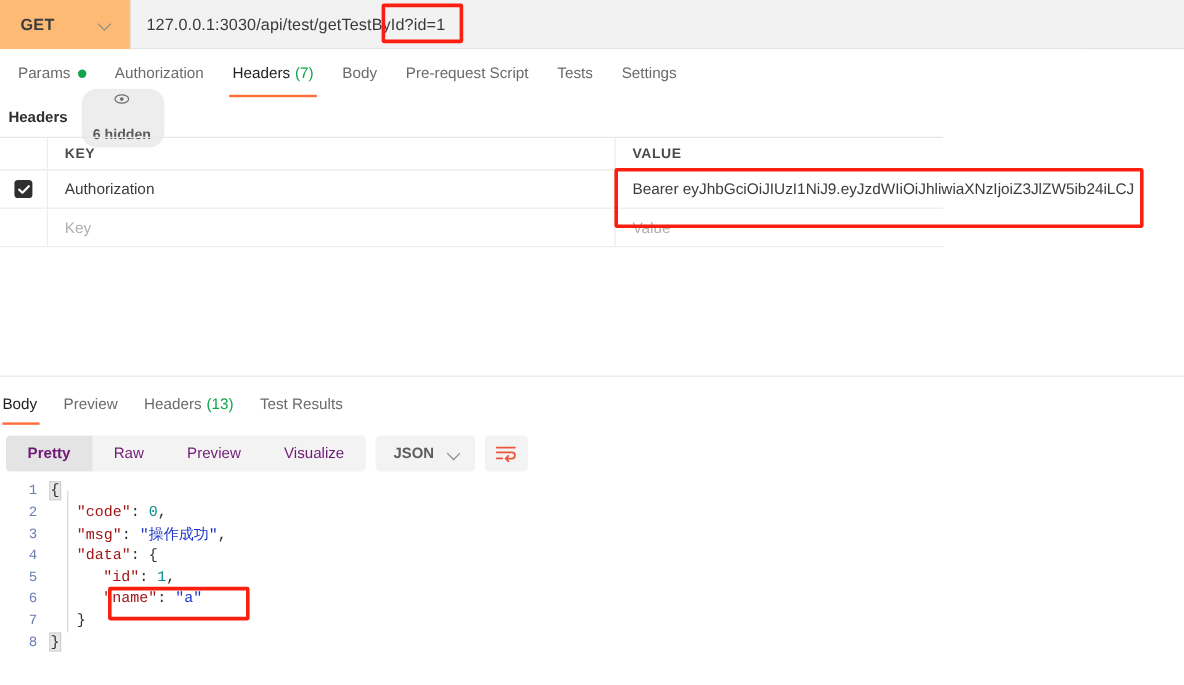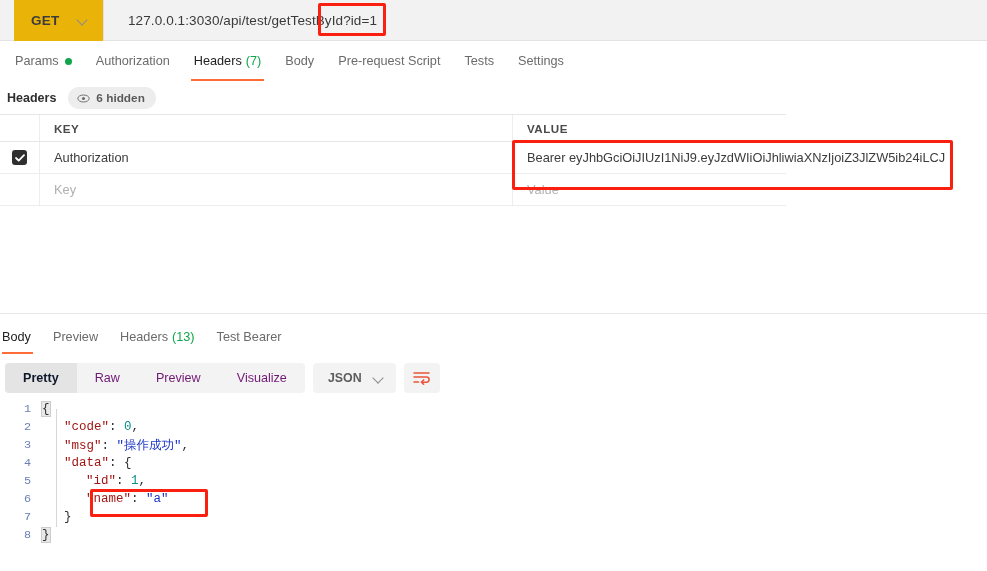--- a/index.html
+++ b/index.html
@@ -13,37 +13,36 @@
   #app { position: relative; width: 987px; height: 571px; background:#fff; }
 
   
   .urlbar {
     position: absolute; left: 0; top: 0; width: 987px; height: 41px;
     background: #f2f2f2;
     border-bottom: 1px solid #e3e3e3;
     display: flex; align-items: stretch;
   }
   .method-select {
-    width: 90px; height: 41px;
+    width: 109px; height: 41px;
     display: flex; align-items: center; justify-content: space-between;
     padding: 0 14px 0 17px;
-    background: #eab308;
+    background: #fdba74;
     border-right: 1px solid #e0e0e0;
-    margin-left: 14px;
   }
   .method-label { font-size: 13.5px; font-weight: 700; color: #3c3c3c; letter-spacing: .3px; }
   .chev { width: 11px; height: 11px; position: relative; }
   .chev::after {
     content: ""; position: absolute; left: 0px; top: 1px;
     width: 7px; height: 7px;
     border-right: 1.4px solid #8c8c8c; border-bottom: 1.4px solid #8c8c8c;
     transform: rotate(45deg);
   }
   .url-input-wrap { flex: 1; display: flex; align-items: center; padding-left: 13px; }
-  .url-text { font-size: 13.5px; color: #3a3a3a; letter-spacing: .1px; white-space: nowrap; margin-left: 11px; }
+  .url-text { font-size: 13.5px; color: #3a3a3a; letter-spacing: .1px; white-space: nowrap; }
 
   
   .req-tabs {
     position: absolute; left: 0; top: 41px; width: 904px; height: 40px;
     display: flex; align-items: flex-end; padding-left: 3px;
     background: #fff;
   }
   .tab {
     position: relative; height: 40px; display: flex; align-items: center;
     padding: 0 12px; font-size: 12.7px; color: #6b6b6b; white-space: nowrap;
@@ -59,24 +58,24 @@
     background: #10a54a; margin-left: 6px; display: inline-block;
   }
 
   
   .headers-subbar {
     position: absolute; left: 0; top: 82px; width: 987px; height: 32px;
     display: flex; align-items: center; padding-left: 7px;
   }
   .subbar-title { font-size: 12.5px; color: #2e2e2e; font-weight: 600; margin-right: 12px; }
   .hidden-pill {
-    display: inline-flex; align-items: center; gap: 6px;
+    display: inline-flex; align-items: center; gap: 18px;
     background: #ededed; border-radius: 13px;
     padding: 4px 11px 4px 9px;
-    font-size: 11.8px; color: #5a5a5a; font-weight: 600;
+    font-size: 11.8px; color: #5a5a5a; font-weight: 600; flex-direction: column;
   }
   .eye { width: 13px; height: 9px; display: block; }
 
   
   .htable { position: absolute; left: 0; top: 114px; width: 786px; }
   .hrow { display: flex; height: 32px; border-bottom: 1px solid #ededed; }
   .hrow.header-row { border-top: 1px solid #e6e6e6; border-bottom: 1px solid #e6e6e6; height: 28px;}
   .cell-chk {
     width: 40px; border-right: 1px solid #ededed;
     display: flex; align-items: center; justify-content: center; flex: none;
@@ -111,21 +110,21 @@
   
   .view-row {
     position: absolute; left: 0; top: 361px; width: 987px; height: 34px;
     display: flex; align-items: center; gap: 8px; padding-left: 5px;
   }
   .seg { display: flex; background: #f3f3f3; border-radius: 4px; overflow: hidden; height: 30px; }
   .seg-btn {
     display: flex; align-items: center; justify-content: center;
     height: 30px; padding: 0 18px; font-size: 12.6px; color: #701a75;
   }
-  .seg-btn.active { background: #e4e4e4; color: #0f172a; font-weight: 600; }
+  .seg-btn.active { background: #e4e4e4; color: #701a75; font-weight: 600; }
   .json-select {
     display: flex; align-items: center; gap: 12px;
     background: #f3f3f3; border-radius: 4px; height: 30px; padding: 0 11px 0 15px;
     font-size: 12.4px; font-weight: 700; color: #5c5c5c;
   }
   .wrap-btn {
     width: 36px; height: 30px; background: #f3f3f3; border-radius: 4px;
     display: flex; align-items: center; justify-content: center;
   }
 
@@ -252,21 +251,21 @@
       <span>Body</span>
     </div>
     <div class="tab">
       <span>Preview</span>
     </div>
     <div class="tab">
       <span>Headers</span>
       <span class="count">(13)</span>
     </div>
     <div class="tab">
-      <span>Test Bearer</span>
+      <span>Test Results</span>
     </div>
   </div>
 
   <div class="view-row">
     <div class="seg">
       <div class="seg-btn active">
         <span>Pretty</span>
       </div>
       <div class="seg-btn">
         <span>Raw</span>

